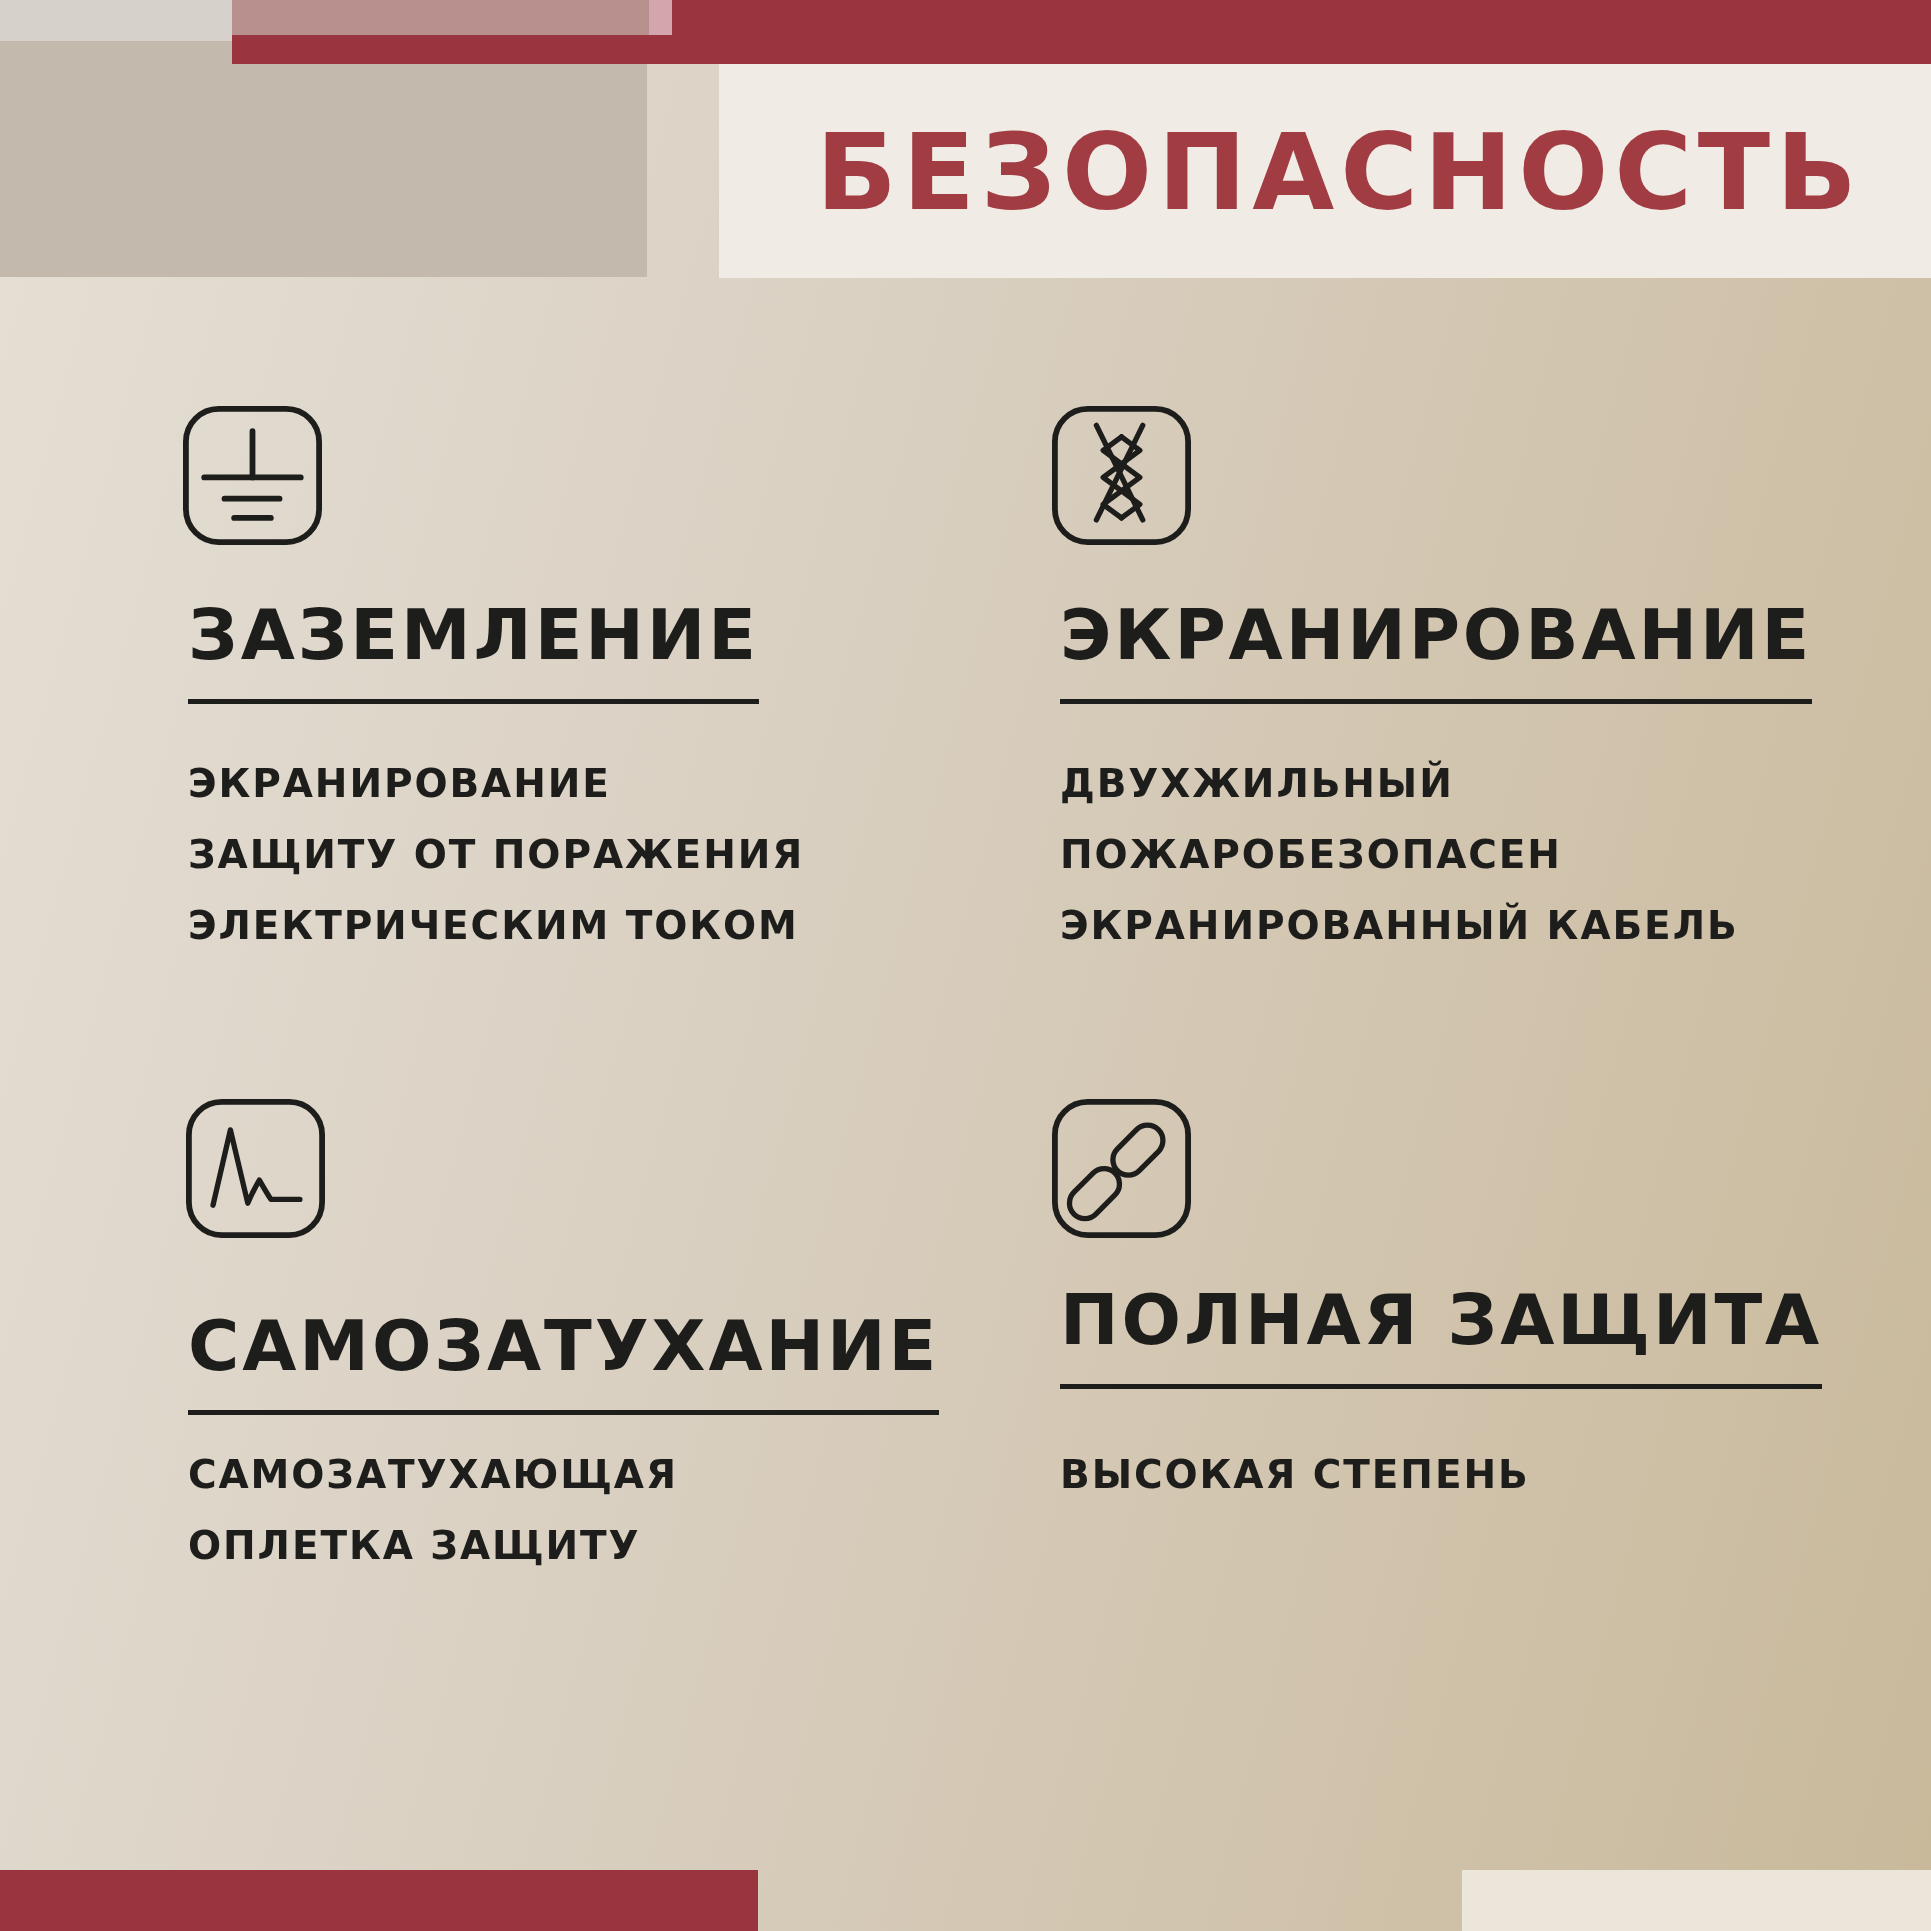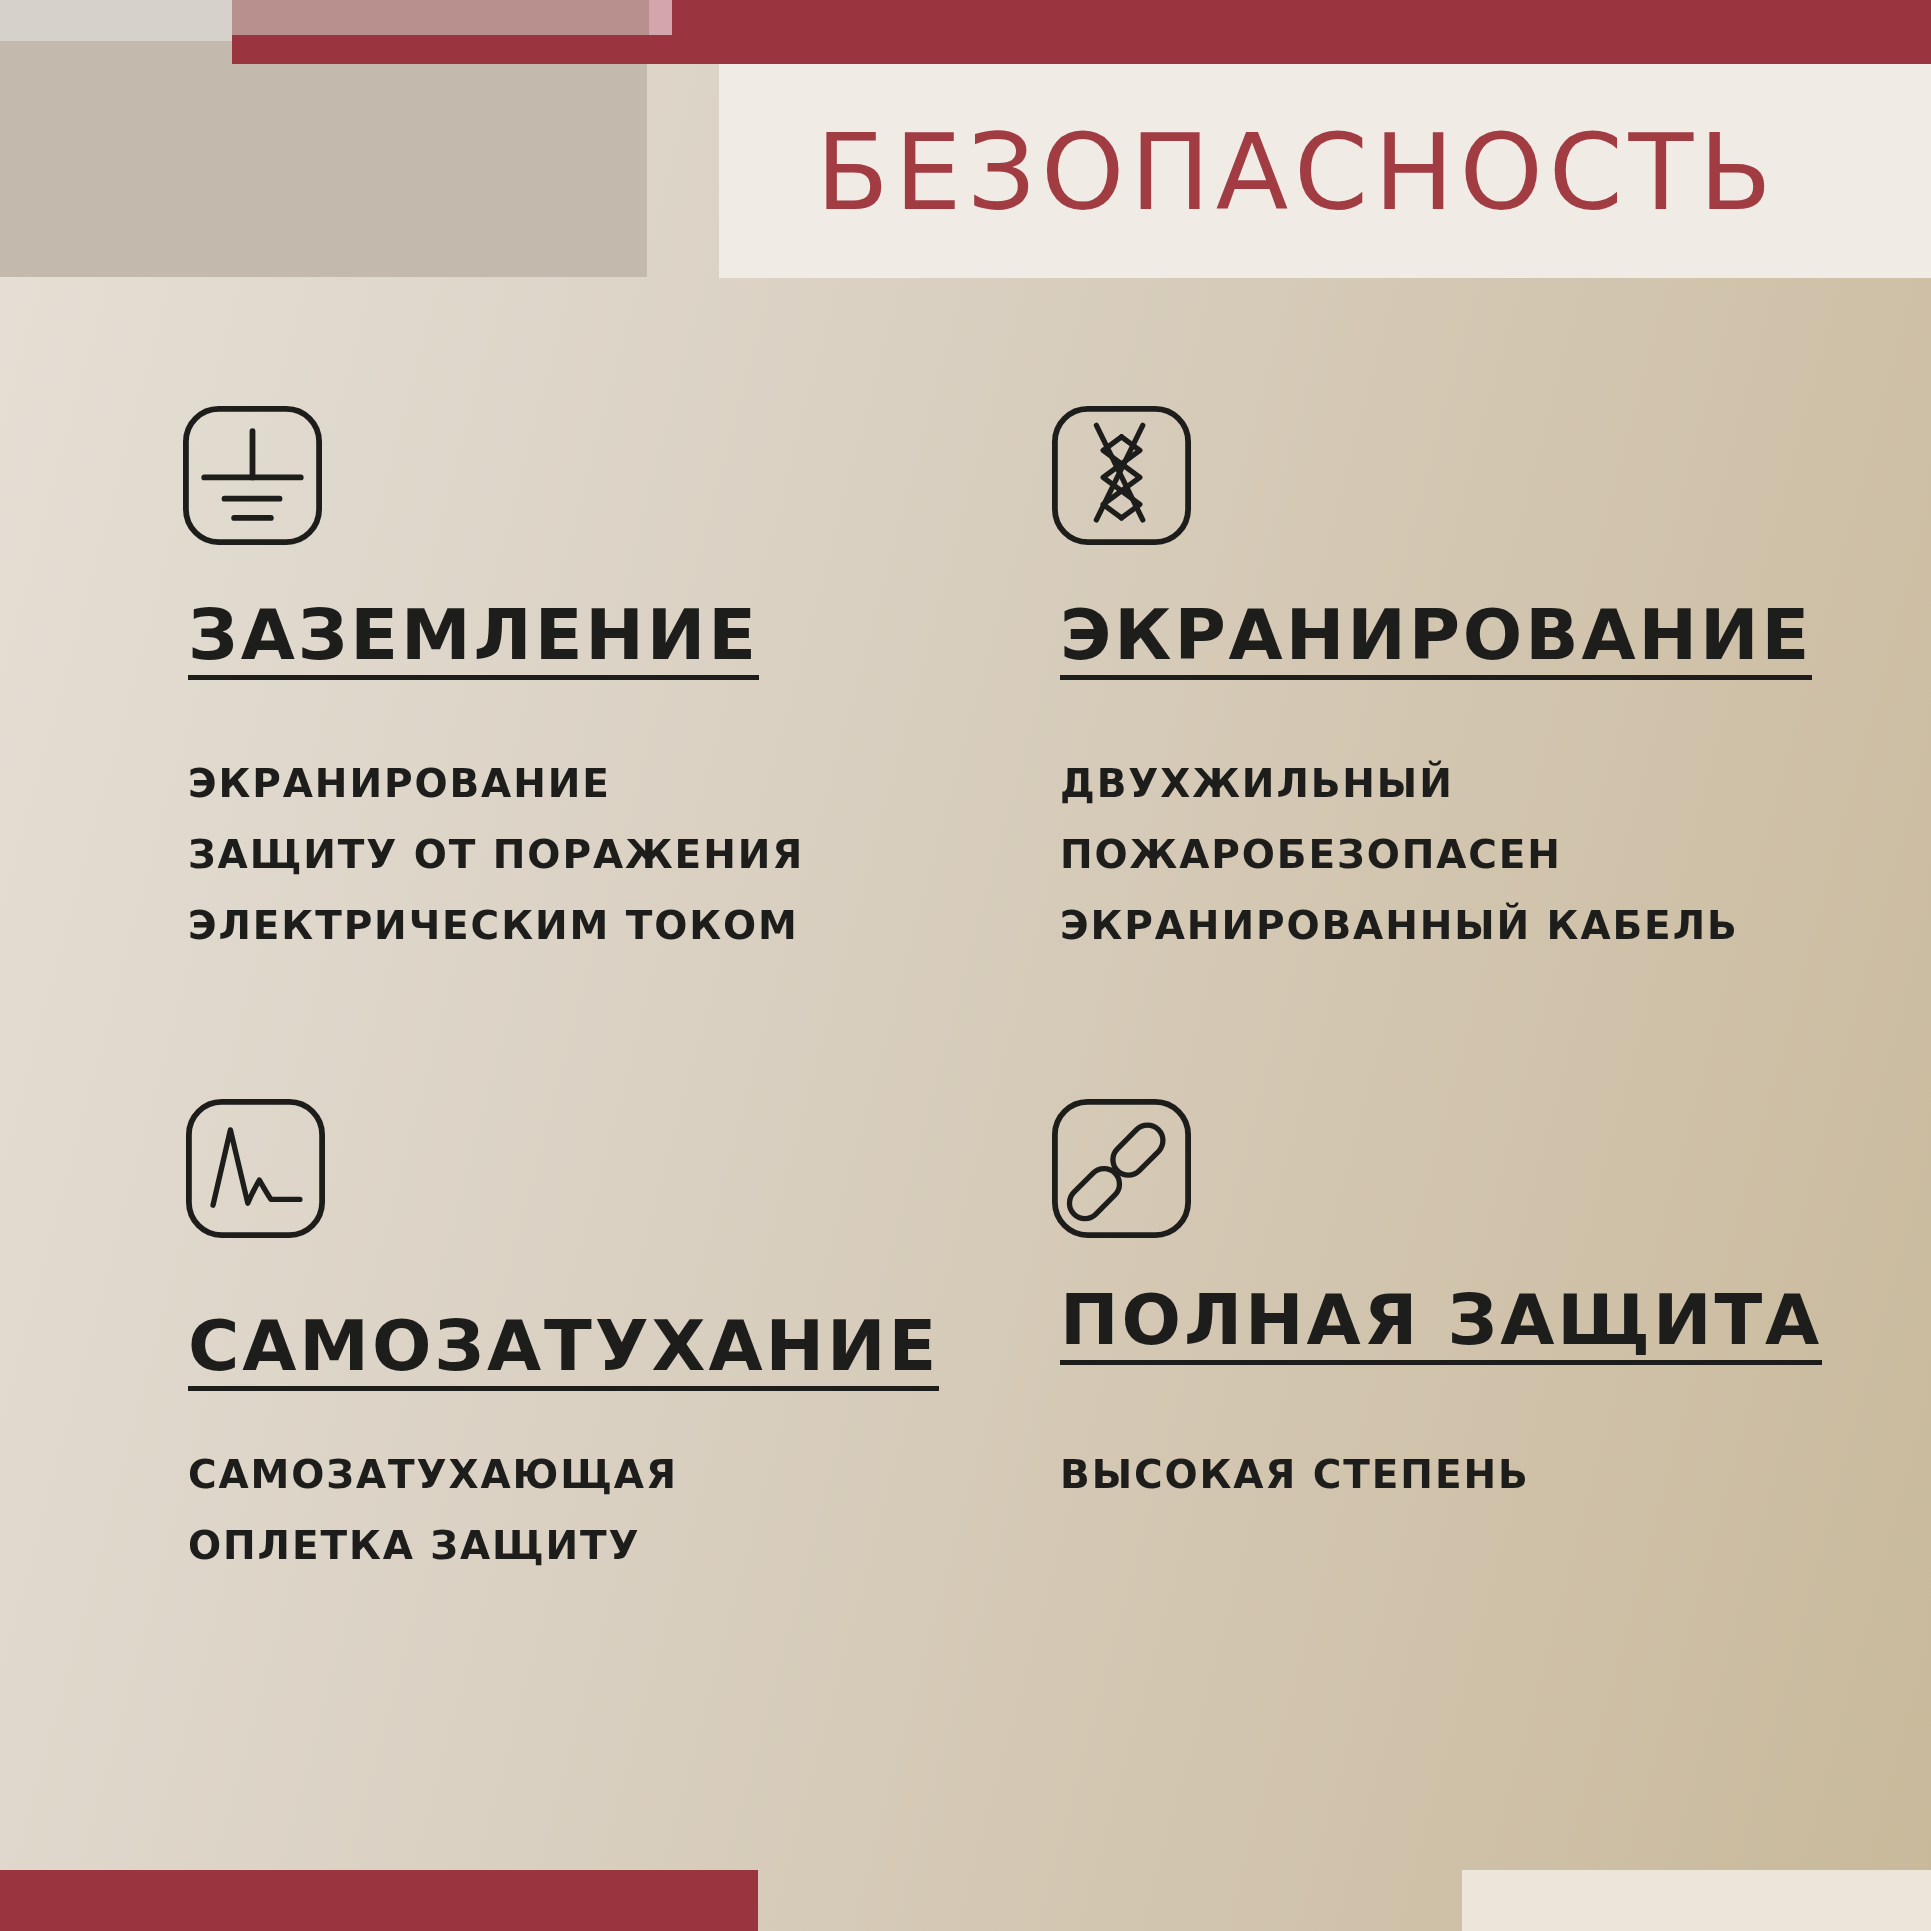--- a/index.html
+++ b/index.html
@@ -10,29 +10,29 @@
   }
   .abs{position:absolute;}
   
   .tan-block{left:0;top:41px;width:647px;height:236px;background:#c3baad;}
   .red-band{left:232px;top:0;width:1699px;height:64px;background:#9a3540;}
   .pink-rect{left:232px;top:0;width:417px;height:35px;background:#b8918f;}
   .pink-rect-light{left:649px;top:0;width:23px;height:35px;background:#d3a5ad;}
   .gray-strip{left:0;top:0;width:232px;height:41px;background:#d6d2cb;}
   .title-panel{left:719px;top:64px;width:1212px;height:214px;background:#f0ebe4;}
   .main-title{
-    left:816px;top:120px;line-height:1;font-size:106px;font-weight:400;
+    left:816px;top:120px;line-height:1;font-size:106px;font-weight:700;
     letter-spacing:5.8px;color:#a23c43;white-space:nowrap;text-align:right;
   }
   
   .icon-box{width:139px;height:139px;}
   .icon-box svg{display:block;}
   .feature-title{
     line-height:1;font-size:70px;font-weight:700;letter-spacing:2.9px;color:#1d1d1b;
-    white-space:nowrap;display:inline-block;padding-bottom:5px;border-bottom:5.8px solid #1d1d1b;
+    white-space:nowrap;display:inline-block;padding-bottom:29px;border-bottom:5.8px solid #1d1d1b;
   }
   .feature-body{
     font-size:39px;font-weight:700;letter-spacing:1.9px;line-height:71px;color:#1d1d1b;
     white-space:nowrap;
   }
   
   .bottom-red-strip{left:0;top:1870px;width:758px;height:61px;background:#9a3540;}
   .bottom-cream-block{left:1462px;top:1870px;width:469px;height:61px;background:#ebe5da;}
 </style>
 </head>

